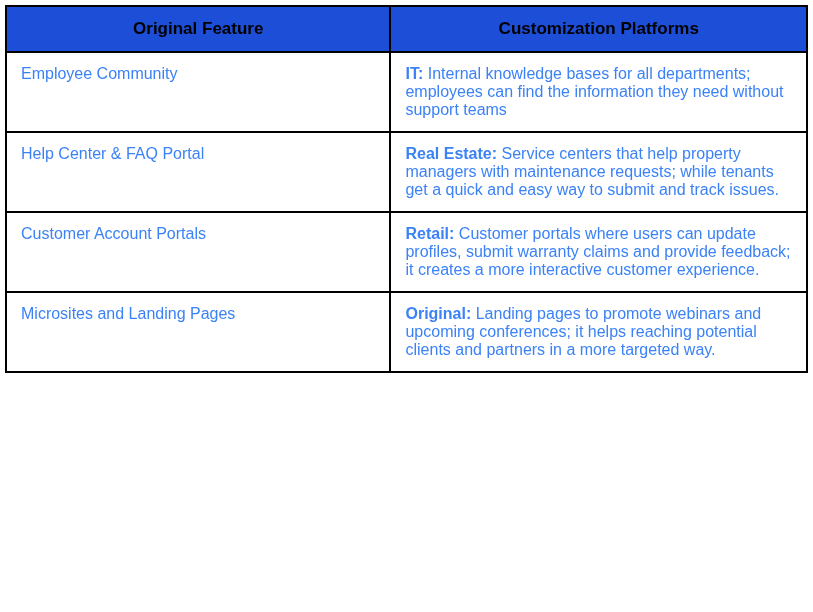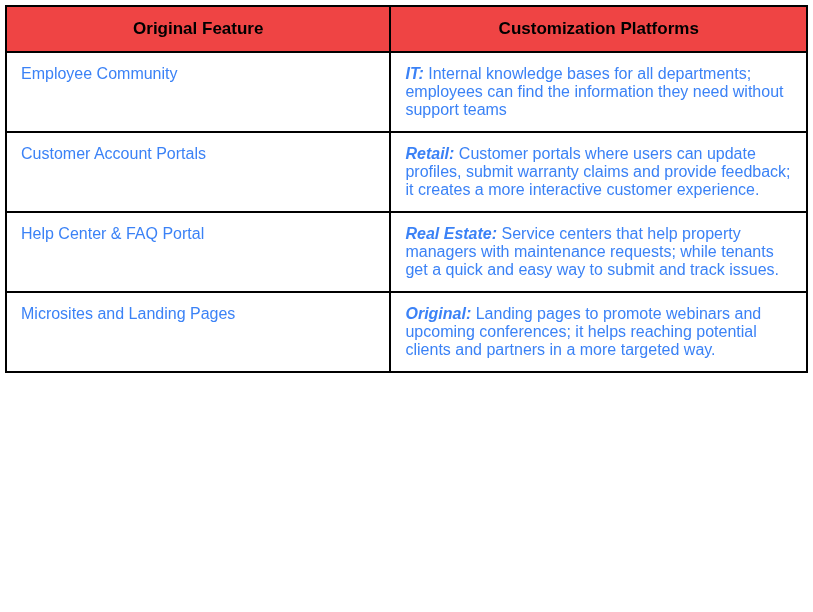--- a/index.html
+++ b/index.html
@@ -12,21 +12,21 @@
     width: 813px;
     padding: 5px;
     box-sizing: border-box;
   }
   table {
     border-collapse: collapse;
     width: 100%;
     border: 2.5px solid #000;
   }
   th {
-    background: #ef4444;
+    background: #1d4ed8;
     font-weight: bold;
     font-size: 17px;
     padding: 12px 14px;
     border: 2.5px solid #000;
     text-align: center;
     color: #000;
   }
   td {
     border: 2.5px solid #000;
     padding: 12px 14px;
@@ -35,21 +35,20 @@
     color: #3b82f6;
   }
   td.col-feature {
     width: 48%;
   }
   td.col-example {
     width: 52%;
   }
   .industry {
     font-weight: bold;
-    font-style: italic;
   }
 </style>
 </head>
 <body>
 
 <div class="container">
   <table>
     <thead>
       <tr>
         <th>Original Feature</th>
@@ -57,29 +56,29 @@
       </tr>
     </thead>
     <tbody>
       <tr>
         <td class="col-feature">Employee Community</td>
         <td class="col-example">
           <span class="industry">IT:</span><span> Internal knowledge bases for all departments; employees can find the information they need without support teams</span>
         </td>
       </tr>
       <tr>
+        <td class="col-feature">Help Center &amp; FAQ Portal</td>
+        <td class="col-example">
+          <span class="industry">Real Estate:</span><span> Service centers that help property managers with maintenance requests; while tenants get a quick and easy way to submit and track issues.</span>
+        </td>
+      </tr>
+      <tr>
         <td class="col-feature">Customer Account Portals</td>
         <td class="col-example">
           <span class="industry">Retail:</span><span> Customer portals where users can update profiles, submit warranty claims and provide feedback; it creates a more interactive customer experience.</span>
-        </td>
-      </tr>
-      <tr>
-        <td class="col-feature">Help Center &amp; FAQ Portal</td>
-        <td class="col-example">
-          <span class="industry">Real Estate:</span><span> Service centers that help property managers with maintenance requests; while tenants get a quick and easy way to submit and track issues.</span>
         </td>
       </tr>
       <tr>
         <td class="col-feature">Microsites and Landing Pages</td>
         <td class="col-example">
           <span class="industry">Original:</span><span> Landing pages to promote webinars and upcoming conferences; it helps reaching potential clients and partners in a more targeted way.</span>
         </td>
       </tr>
     </tbody>
   </table>

